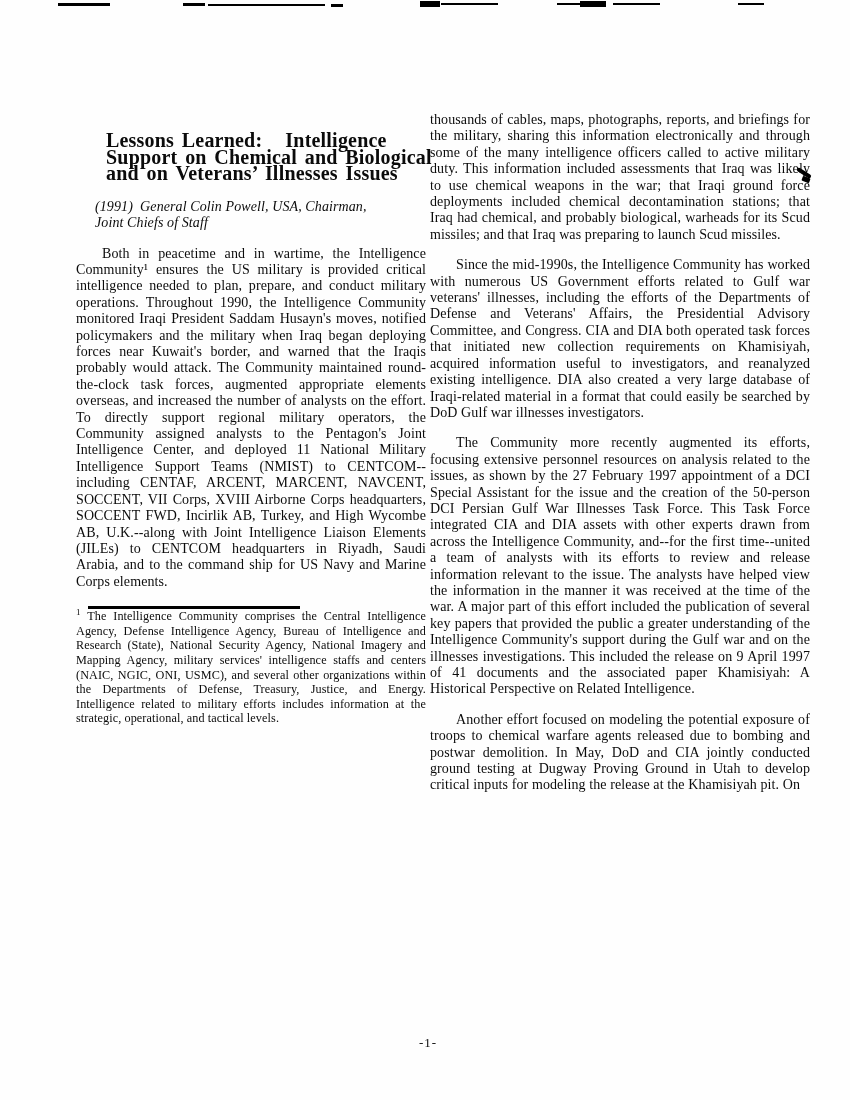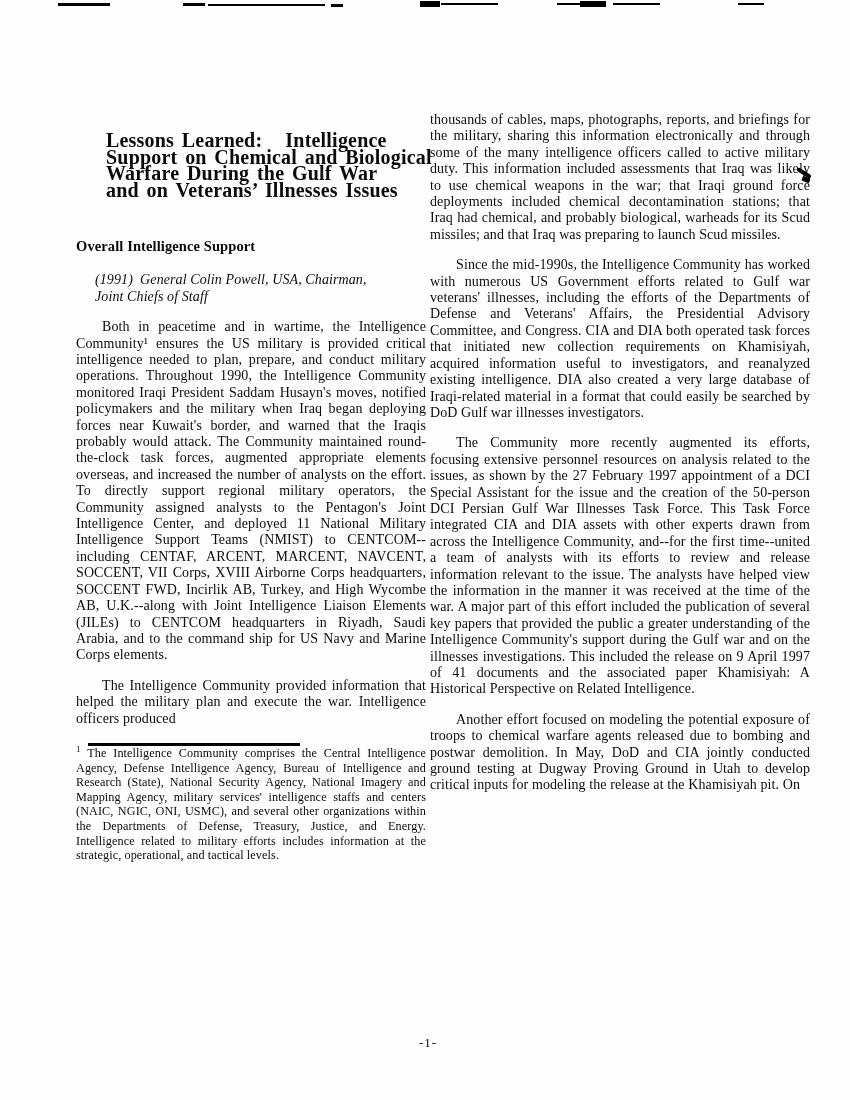--- a/index.html
+++ b/index.html
@@ -84,33 +84,30 @@
     <div class="scan-bar" style="left:613px; top:3px; width:47px;  height:2px;"></div>
     <div class="scan-bar" style="left:738px; top:3px; width:26px;  height:2px;"></div>
     <div class="pen-mark"></div>
     <div class="pen-mark-blob"></div>
   </div>
 
   <div class="col col-left">
     <h1 class="doc-title">
       <div class="title-line">Lessons Learned:   Intelligence</div>
       <div class="title-line">Support on Chemical and Biological</div>
-      <div class="title-line">Warfare During the Gulf War</div>
       <div class="title-line">and on Veterans’ Illnesses Issues</div>
     </h1>
 
-    <h2 class="section-heading">Overall Intelligence Support</h2>
 
 
     <p class="attrib">(1991)  General Colin Powell, USA, Chairman,
 Joint Chiefs of Staff</p>
 
     <p class="body indent">Both in peacetime and in wartime, the Intelligence Community¹ ensures the US military is provided critical intelligence needed to plan, prepare, and conduct military operations. Throughout 1990, the Intelligence Community monitored Iraqi President Saddam Husayn's moves, notified policymakers and the military when Iraq began deploying forces near Kuwait's border, and warned that the Iraqis probably would attack. The Community maintained round-the-clock task forces, augmented appropriate elements overseas, and increased the number of analysts on the effort. To directly support regional military operators, the Community assigned analysts to the Pentagon's Joint Intelligence Center, and deployed 11 National Military Intelligence Support Teams (NMIST) to CENTCOM--including CENTAF, ARCENT, MARCENT, NAVCENT, SOCCENT, VII Corps, XVIII Airborne Corps headquarters, SOCCENT FWD, Incirlik AB, Turkey, and High Wycombe AB, U.K.--along with Joint Intelligence Liaison Elements (JILEs) to CENTCOM headquarters in Riyadh, Saudi Arabia, and to the command ship for US Navy and Marine Corps elements.</p>
 
-    <p class="body indent">The Intelligence Community provided information that helped the military plan and execute the war.  Intelligence officers produced</p>
 
     <div class="fnsep"></div>
 
     <p class="footnote"><sup>1</sup> <span>The Intelligence Community comprises the Central Intelligence Agency, Defense Intelligence Agency, Bureau of Intelligence and Research (State), National Security Agency, National Imagery and Mapping Agency, military services' intelligence staffs and centers (NAIC, NGIC, ONI, USMC), and several other organizations within the Departments of Defense, Treasury, Justice, and Energy. Intelligence related to military efforts includes information at the strategic, operational, and tactical levels.</span></p>
   </div>
 
   <div class="col col-right">
     <p>thousands of cables, maps, photographs, reports, and briefings for the military, sharing this information electronically and through some of the many intelligence officers called to active military duty.  This information included assessments that Iraq was likely to use chemical weapons in the war; that Iraqi ground force deployments included chemical decontamination stations; that Iraq had chemical, and probably biological, warheads for its Scud missiles; and that Iraq was preparing to launch Scud missiles.</p>
 
     <p class="body indent">Since the mid-1990s, the Intelligence Community has worked with numerous US Government efforts related to Gulf war veterans' illnesses, including the efforts of the Departments of Defense and Veterans' Affairs, the Presidential Advisory Committee, and Congress.  CIA and DIA both operated task forces that initiated new collection requirements on Khamisiyah, acquired information useful to investigators, and reanalyzed existing intelligence.  DIA also created a very large database of Iraqi-related material in a format that could easily be searched by DoD Gulf war illnesses investigators.</p>

